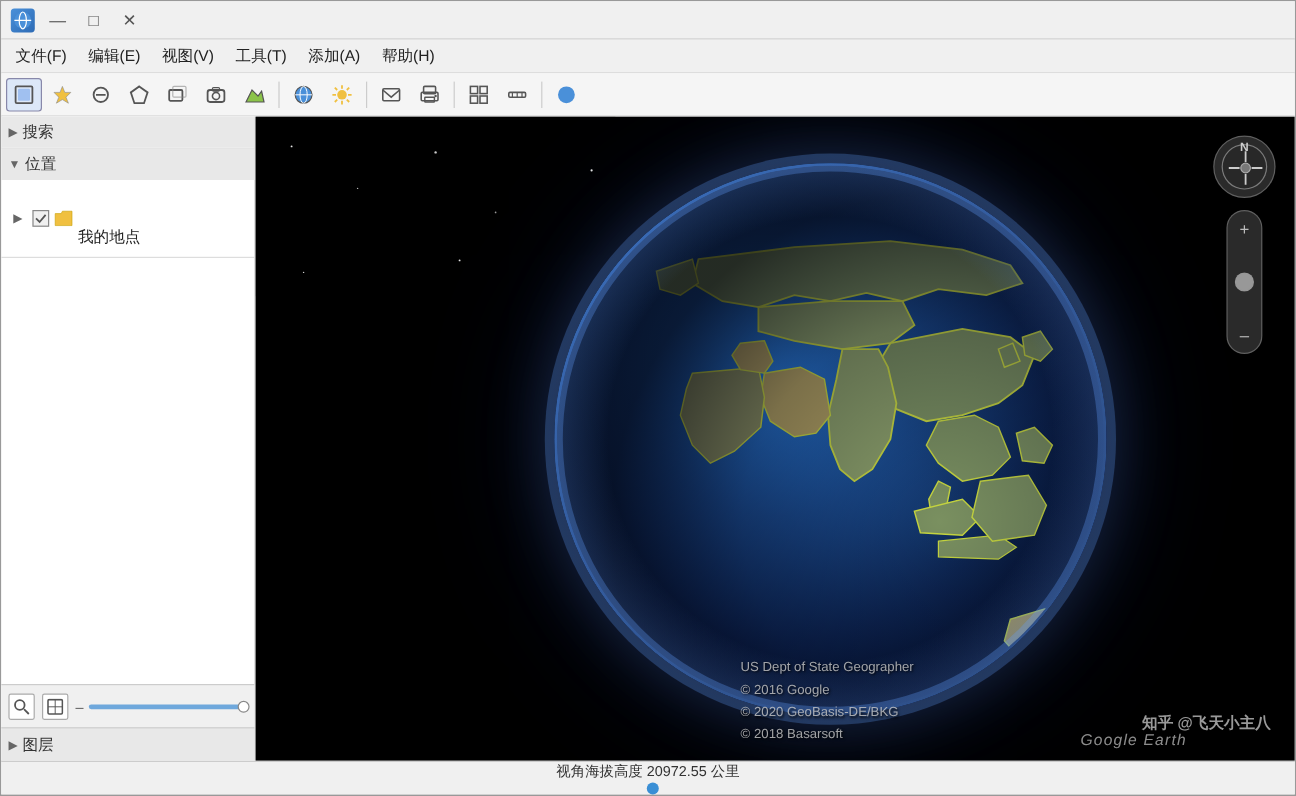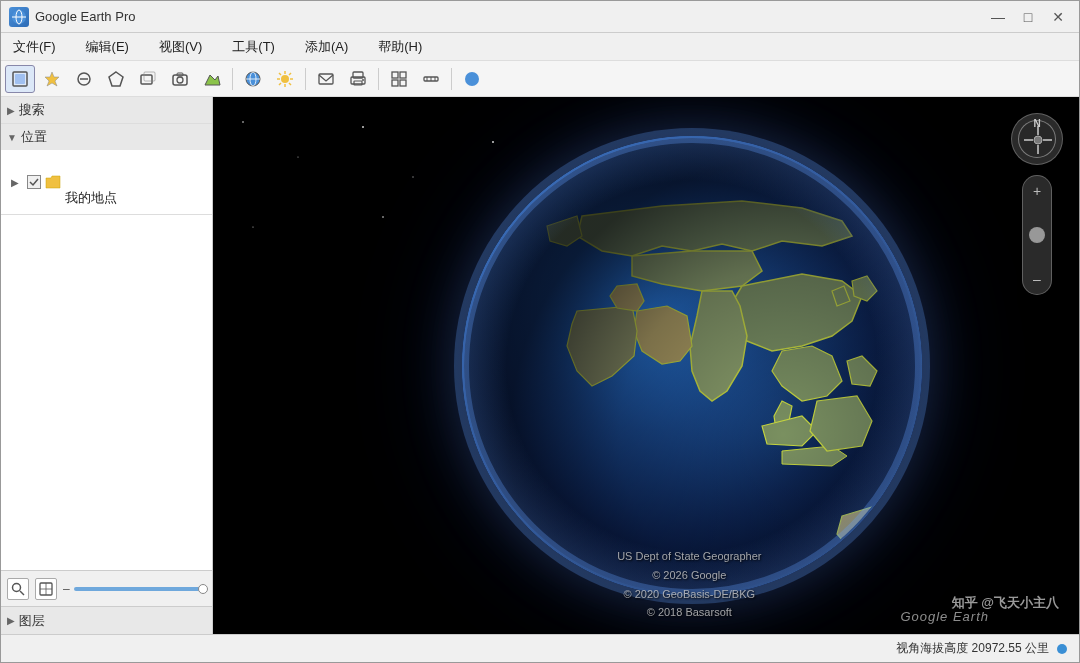--- a/index.html
+++ b/index.html
@@ -69,21 +69,21 @@
 
     
     .menu-bar {
       height: 28px;
       background: #f0f0f0;
       display: flex;
       align-items: center;
       padding: 0 4px;
       border-bottom: 1px solid #ddd;
       flex-shrink: 0;
-      gap: 14px;
+      gap: 2px;
     }
     .menu-item {
       padding: 3px 8px;
       cursor: pointer;
       font-size: 13px;
       color: #222;
       border-radius: 3px;
     }
 
     
@@ -394,40 +394,41 @@
     
     .status-bar {
       height: 28px;
       background: #f0f0f0;
       border-top: 1px solid #ccc;
       display: flex;
       align-items: center;
       justify-content: flex-end;
       padding: 0 12px;
       flex-shrink: 0;
+      flex-direction: column;
     }
     .status-text {
       font-size: 12px;
       color: #333;
     }
     .status-dot {
       width: 10px;
       height: 10px;
       background: #3a8fd5;
       border-radius: 50%;
       margin-left: 8px;
     }
 
     
     .credits {
       position: absolute;
       bottom: 12px;
       left: 50%;
       transform: translateX(-20%);
-      text-align: center;
+      text-align: left;
       color: rgba(200,200,200,0.8);
       font-size: 11px;
       line-height: 1.7;
       text-shadow: 1px 1px 2px rgba(0,0,0,0.9);
     }
 
     
     .ge-logo {
       position: absolute;
       bottom: 8px;
@@ -454,21 +455,20 @@
 <div class="window">
 
   <div class="title-bar">
     <div class="title-bar-icon">
       <svg width="16" height="16" viewBox="0 0 16 16">
         <circle cx="8" cy="8" r="7" fill="#4a90d9"></circle>
         <ellipse cx="8" cy="8" rx="3" ry="7" fill="none" stroke="#fff" stroke-width="1"></ellipse>
         <line x1="1" y1="8" x2="15" y2="8" stroke="#fff" stroke-width="1"></line>
       </svg>
     </div>
-    <span class="title-bar-text">Google Earth Pro</span>
     <div class="title-bar-controls">
       <button class="title-btn">—</button>
       <button class="title-btn">□</button>
       <button class="title-btn close">✕</button>
     </div>
   </div>
 
   <div class="menu-bar">
     <div class="menu-item">文件(F)</div>
     <div class="menu-item">编辑(E)</div>
@@ -790,21 +790,21 @@
 
         <div class="zoom-control">
           <span class="zoom-plus">+</span>
           <div class="zoom-handle"></div>
           <span class="zoom-minus">–</span>
         </div>
       </div>
 
       <div class="credits">
         <div>US Dept of State Geographer</div>
-        <div>© 2026 Google</div>
+        <div>© 2016 Google</div>
         <div>© 2020 GeoBasis-DE/BKG</div>
         <div>© 2018 Basarsoft</div>
       </div>
 
       <div class="ge-logo" style="position:absolute; bottom:10px; right:90px; color:rgba(200,200,200,0.7); font-size:13px; font-style:italic;">Google Earth</div>
 
       <div class="zhihu-watermark">知乎 @飞天小主八</div>
 
     </div>
   </div>

